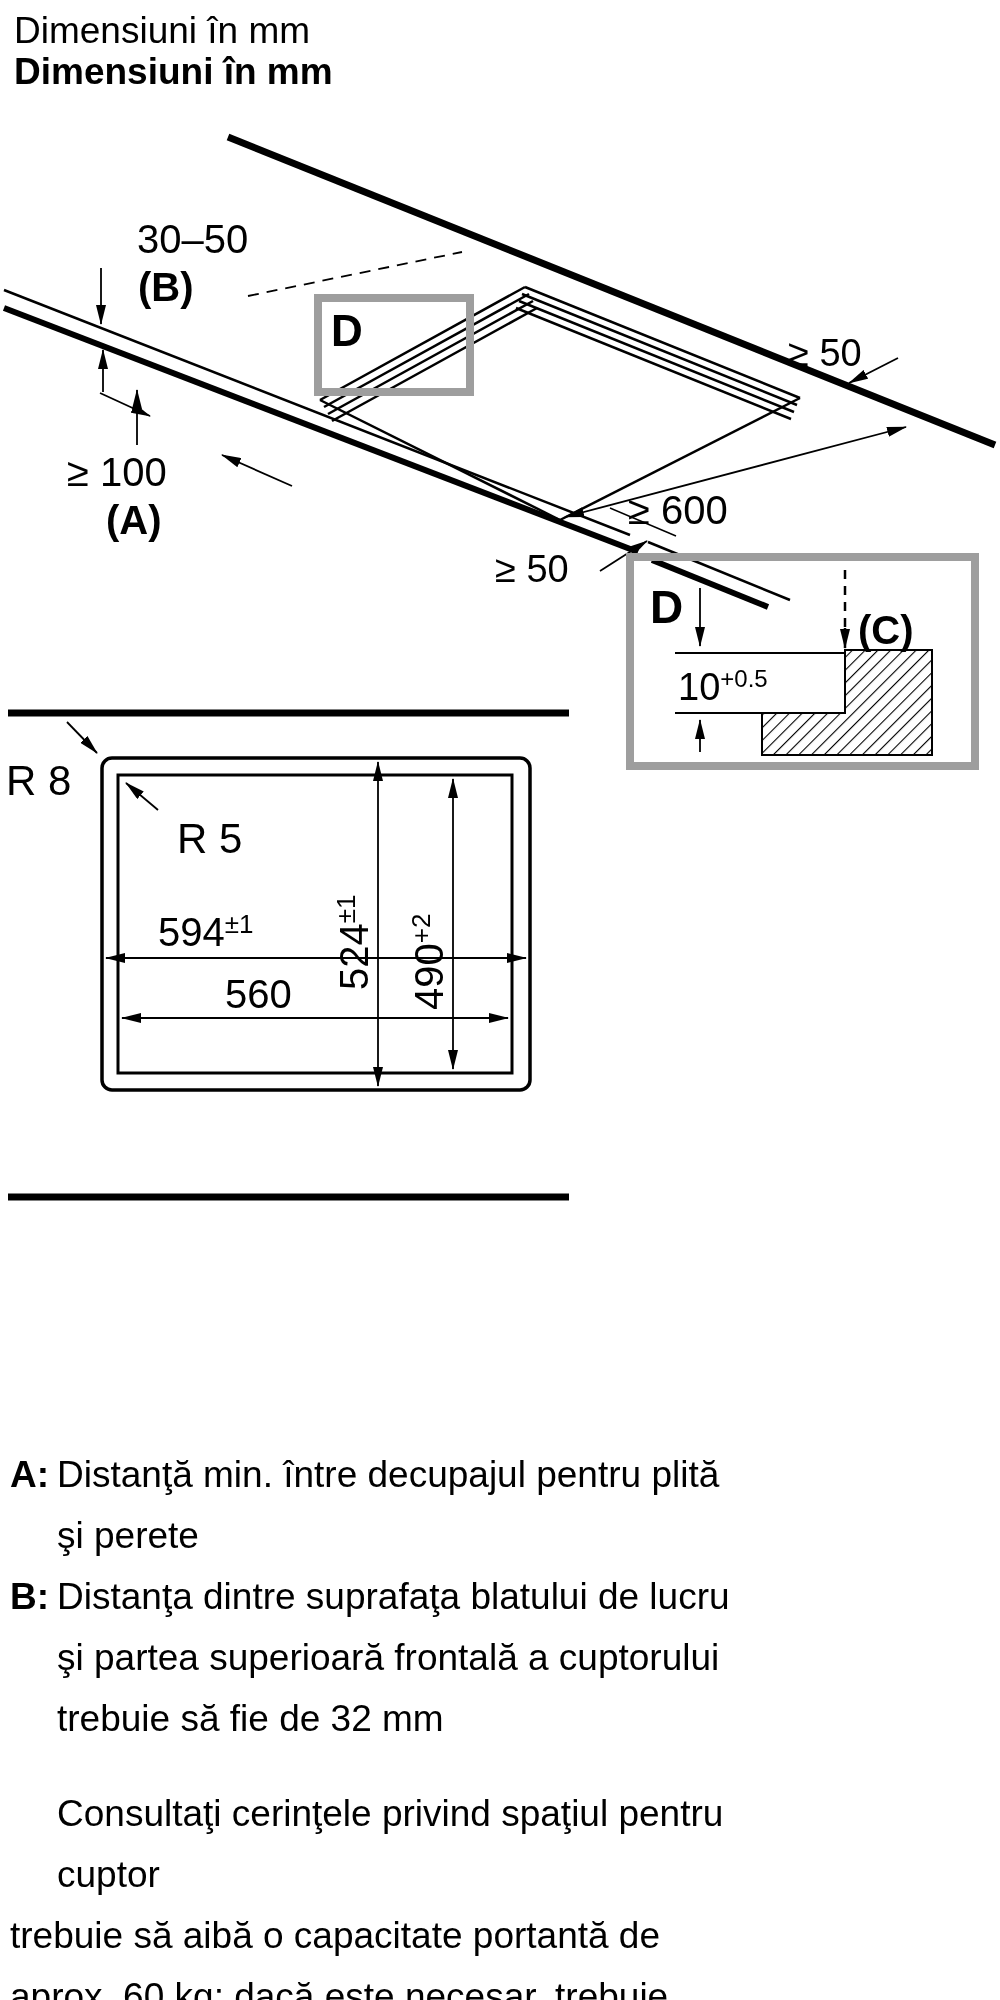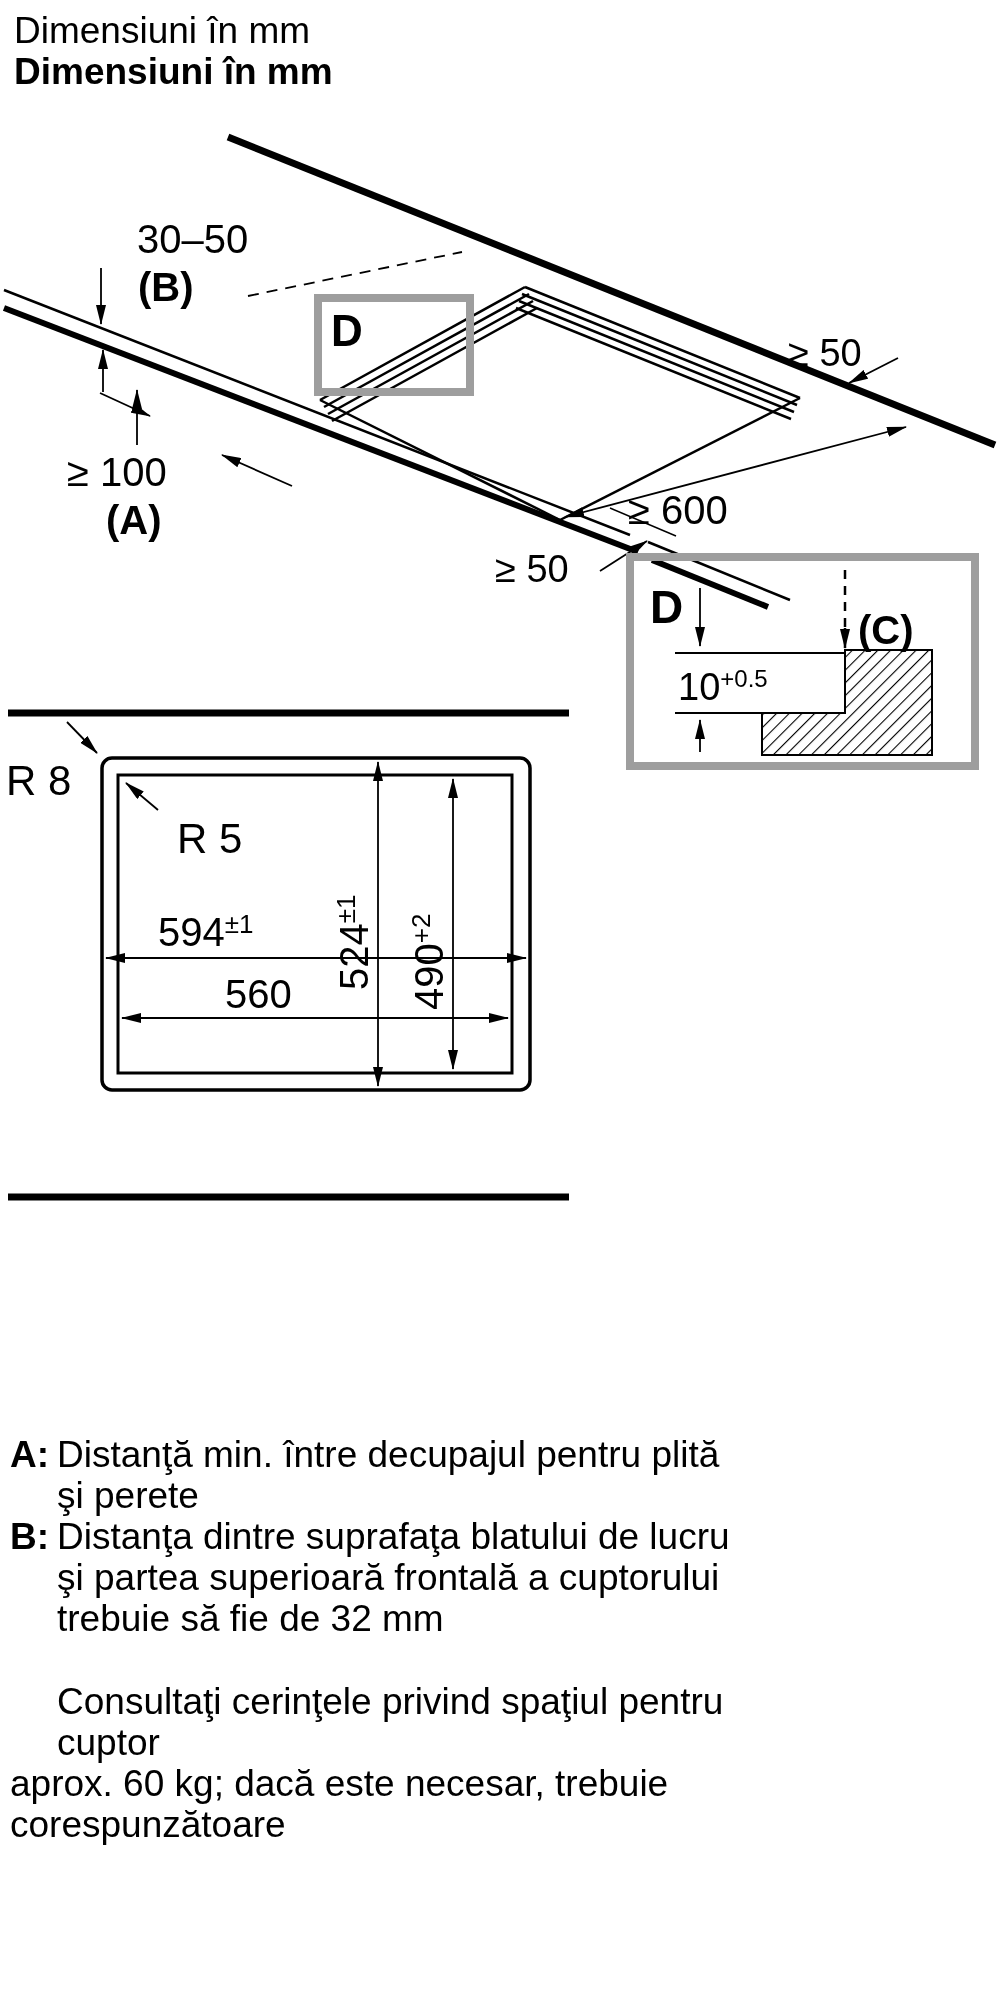--- a/index.html
+++ b/index.html
@@ -4,24 +4,24 @@
 <style>
   html,body{margin:0;padding:0;background:#fff;}
   body{width:1000px;height:2000px;position:relative;overflow:hidden;
        font-family:"Liberation Sans", sans-serif;color:#000;}
   .title{position:absolute;left:14px;top:10px;font-size:37px;line-height:41px;}
   .title .t2{font-weight:bold;}
   svg{position:absolute;left:0;top:0;}
   svg text{font-family:"Liberation Sans", sans-serif;fill:#000;}
   .notes{position:absolute;left:10px;top:1434px;width:980px;
          font-size:37px;line-height:41px;}
-  .nline{white-space:nowrap;}
+  .nline{white-space:nowrap;margin-top:20px;}
   .nlabel{display:inline-block;width:47px;font-weight:bold;}
   .indent{padding-left:47px;}
-  .gap{margin-top:42px;}
+  .gap{margin-top:54px;}
 </style>
 </head>
 <body>
 
 <div class="title">
   <div class="t1">Dimensiuni în mm</div>
   <div class="t2">Dimensiuni în mm</div>
 </div>
 
 <svg width="1000" height="1300" viewBox="0 0 1000 1300">
@@ -126,15 +126,16 @@
 </svg>
 
 <div class="notes">
   <div class="nline"><b class="nlabel">A:</b><span>Distanţă min. între decupajul pentru plită</span></div>
   <div class="nline indent"><span>şi perete</span></div>
   <div class="nline"><b class="nlabel">B:</b><span>Distanţa dintre suprafaţa blatului de lucru</span></div>
   <div class="nline indent"><span>şi partea superioară frontală a cuptorului</span></div>
   <div class="nline indent"><span>trebuie să fie de 32 mm</span></div>
   <div class="nline indent gap"><span>Consultaţi cerinţele privind spaţiul pentru</span></div>
   <div class="nline indent"><span>cuptor</span></div>
+  <div class="nline"><span>trebuie să aibă o capacitate portantă de</span></div>
   <div class="nline"><span>aprox. 60 kg; dacă este necesar, trebuie</span></div>
   <div class="nline"><span>corespunzătoare</span></div>
 </div>
 
 </body></html>

